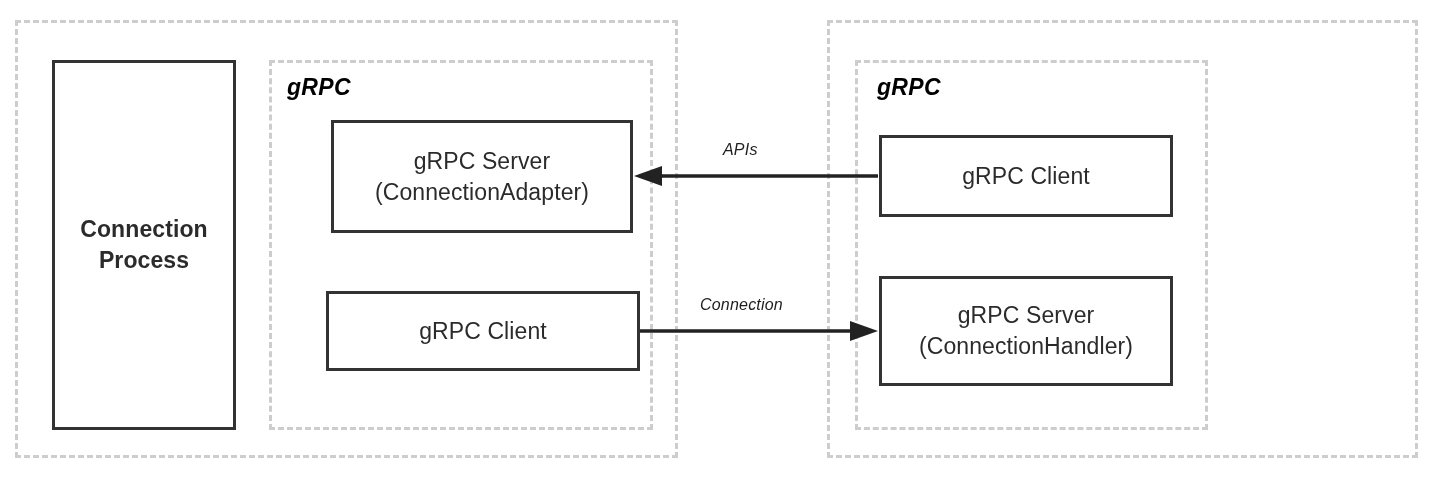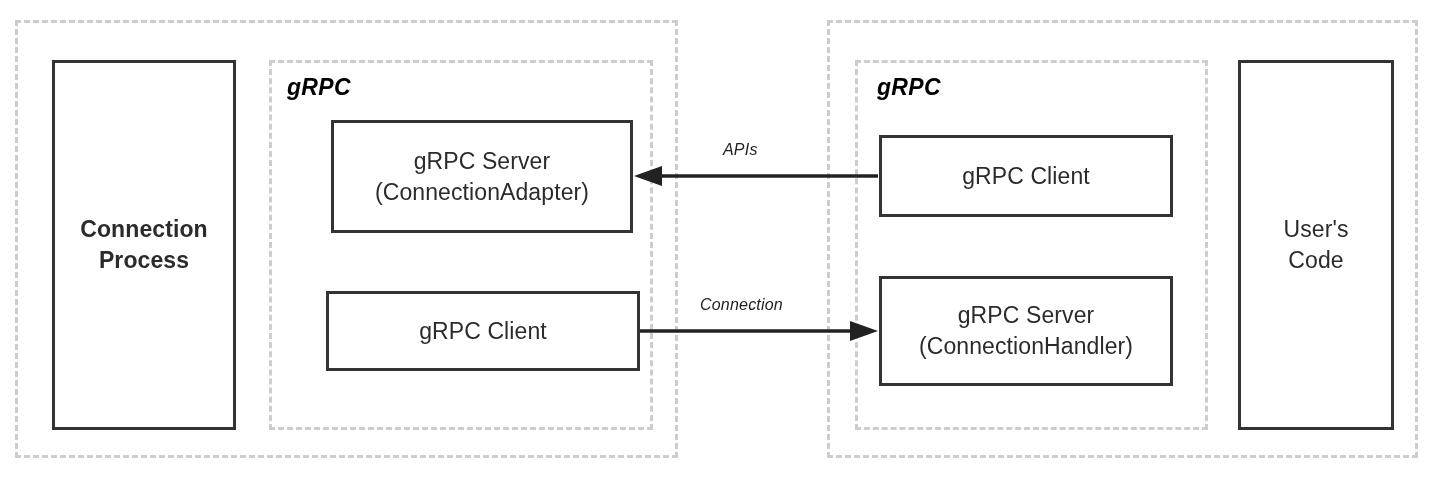--- a/index.html
+++ b/index.html
@@ -100,24 +100,20 @@
 
   <div class="solid-box" style="left:879px; top:135px; width:294px; height:82px;">
     <span class="box-label">gRPC Client</span>
   </div>
 
   <div class="solid-box" style="left:879px; top:276px; width:294px; height:110px;">
     <span class="box-label">gRPC Server
 (ConnectionHandler)</span>
   </div>
 
-  <div class="solid-box" style="left:1238px; top:60px; width:156px; height:370px;">
-    <span class="box-label">User's
-Code</span>
-  </div>
 
   <svg class="arrow-layer" viewBox="0 0 1456 482" xmlns="http://www.w3.org/2000/svg">
     <defs>
       <marker id="arrowhead-left" markerWidth="10" markerHeight="8" refX="9" refY="4" orient="auto" markerUnits="userSpaceOnUse">
         <path d="M 9 0 L 9 8 L 0 4 z" fill="#222222"></path>
       </marker>
       <marker id="arrowhead-right" markerWidth="10" markerHeight="8" refX="1" refY="4" orient="auto" markerUnits="userSpaceOnUse">
         <path d="M 1 0 L 1 8 L 10 4 z" fill="#222222"></path>
       </marker>
     </defs>

